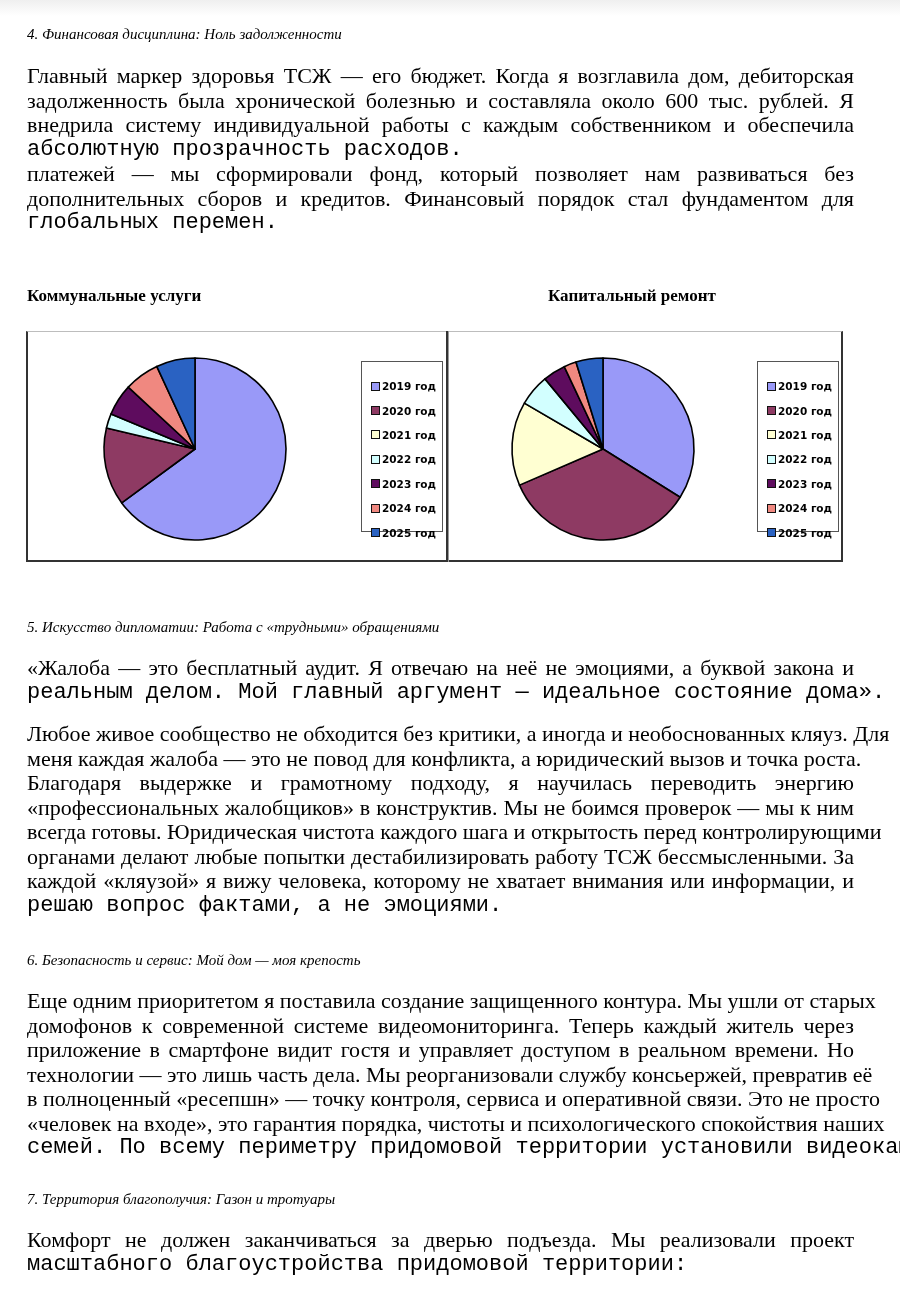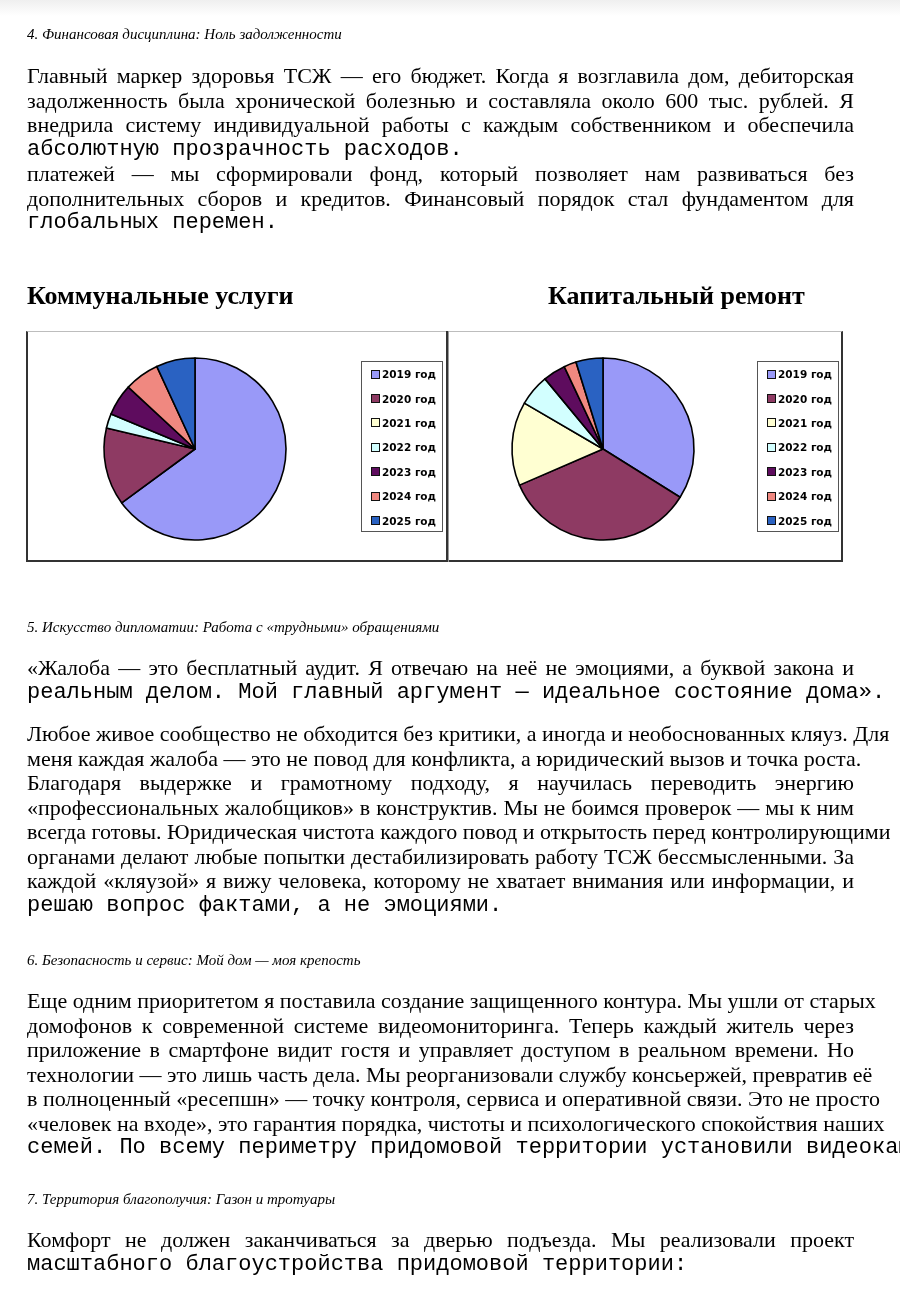--- a/index.html
+++ b/index.html
@@ -8,27 +8,27 @@
     background: #ffffff; color: #000;
     font-family: "Liberation Serif", "DejaVu Serif", serif;
   }
   .topfade { position: absolute; left: 0; top: 0; width: 900px; height: 16px;
     background: linear-gradient(#efefef, #ffffff); }
   .page { position: absolute; left: 27px; top: 0; width: 827px; }
   .h { position: absolute; left: 0; font-style: italic; font-size: 15px; line-height: 24px; white-space: nowrap; }
   .p { position: absolute; left: 0; width: 827px; font-size: 22px; line-height: 24.5px; text-align: justify; }
   .line { display: block; text-align: justify; text-align-last: justify; height: 24.5px; white-space: nowrap; }
   .line.end { text-align-last: left; font-family: Liberation Mono, monospace; }
-  .ctitle { position: absolute; font-weight: bold; font-size: 26px; line-height: 24px; white-space: nowrap; }
+  .ctitle { position: absolute; font-weight: bold; font-size: 17px; line-height: 24px; white-space: nowrap; }
   .chart-frame { position: absolute; left: 26px; top: 331px; width: 817px; height: 231px;
     border-top: 1px solid #bdbdbd; border-left: 2px solid #333; border-right: 2px solid #333; border-bottom: 2px solid #333; box-sizing: border-box; }
   .divider { position: absolute; left: 446px; top: 331px; width: 2px; height: 231px; background: #333; }
   .divider2 { position: absolute; left: 448px; top: 331px; width: 1px; height: 231px; background: #9a9a9a; }
   svg.pie { position: absolute; }
-  .legend { position: absolute; width: 82px; height: 171px; border: 1px solid #555; background: #fff; box-sizing: border-box; padding-top: 0; }
+  .legend { position: absolute; width: 82px; height: 171px; border: 1px solid #555; background: #fff; box-sizing: border-box; padding-top: 12px; }
   .legend .item { display: flex; align-items: center; height: 24.4px; padding-left: 9px;
     font-family: "DejaVu Sans", sans-serif; font-weight: bold; font-size: 10.5px; white-space: nowrap; }
   .legend .sw { width: 7px; height: 7px; border: 1.5px solid #111; margin-right: 2px; flex: none; }
 </style>
 </head>
 <body>
 
 <div class="topfade"></div>
 
 <div class="page">
@@ -50,21 +50,21 @@
   <div class="h" style="top:615px">5. Искусство дипломатии: Работа с «трудными» обращениями</div>
   <div class="p" style="top:656px" id="s5quote">
       <span class="line">«Жалоба — это бесплатный аудит. Я отвечаю на неё не эмоциями, а буквой закона и</span>
       <span class="line end">реальным делом. Мой главный аргумент — идеальное состояние дома».</span>
     </div>
   <div class="p" style="top:722px" id="s5body">
       <span class="line">Любое живое сообщество не обходится без критики, а иногда и необоснованных кляуз. Для</span>
       <span class="line">меня каждая жалоба — это не повод для конфликта, а юридический вызов и точка роста.</span>
       <span class="line">Благодаря выдержке и грамотному подходу, я научилась переводить энергию</span>
       <span class="line">«профессиональных жалобщиков» в конструктив. Мы не боимся проверок — мы к ним</span>
-      <span class="line">всегда готовы. Юридическая чистота каждого повод и открытость перед контролирующими</span>
+      <span class="line">всегда готовы. Юридическая чистота каждого шага и открытость перед контролирующими</span>
       <span class="line">органами делают любые попытки дестабилизировать работу ТСЖ бессмысленными. За</span>
       <span class="line">каждой «кляузой» я вижу человека, которому не хватает внимания или информации, и</span>
       <span class="line end">решаю вопрос фактами, а не эмоциями.</span>
     </div>
 
   <div class="h" style="top:948px">6. Безопасность и сервис: Мой дом — моя крепость</div>
   <div class="p" style="top:989px" id="s6body">
       <span class="line">Еще одним приоритетом я поставила создание защищенного контура. Мы ушли от старых</span>
       <span class="line">домофонов к современной системе видеомониторинга. Теперь каждый житель через</span>
       <span class="line">приложение в смартфоне видит гостя и управляет доступом в реальном времени. Но</span>

